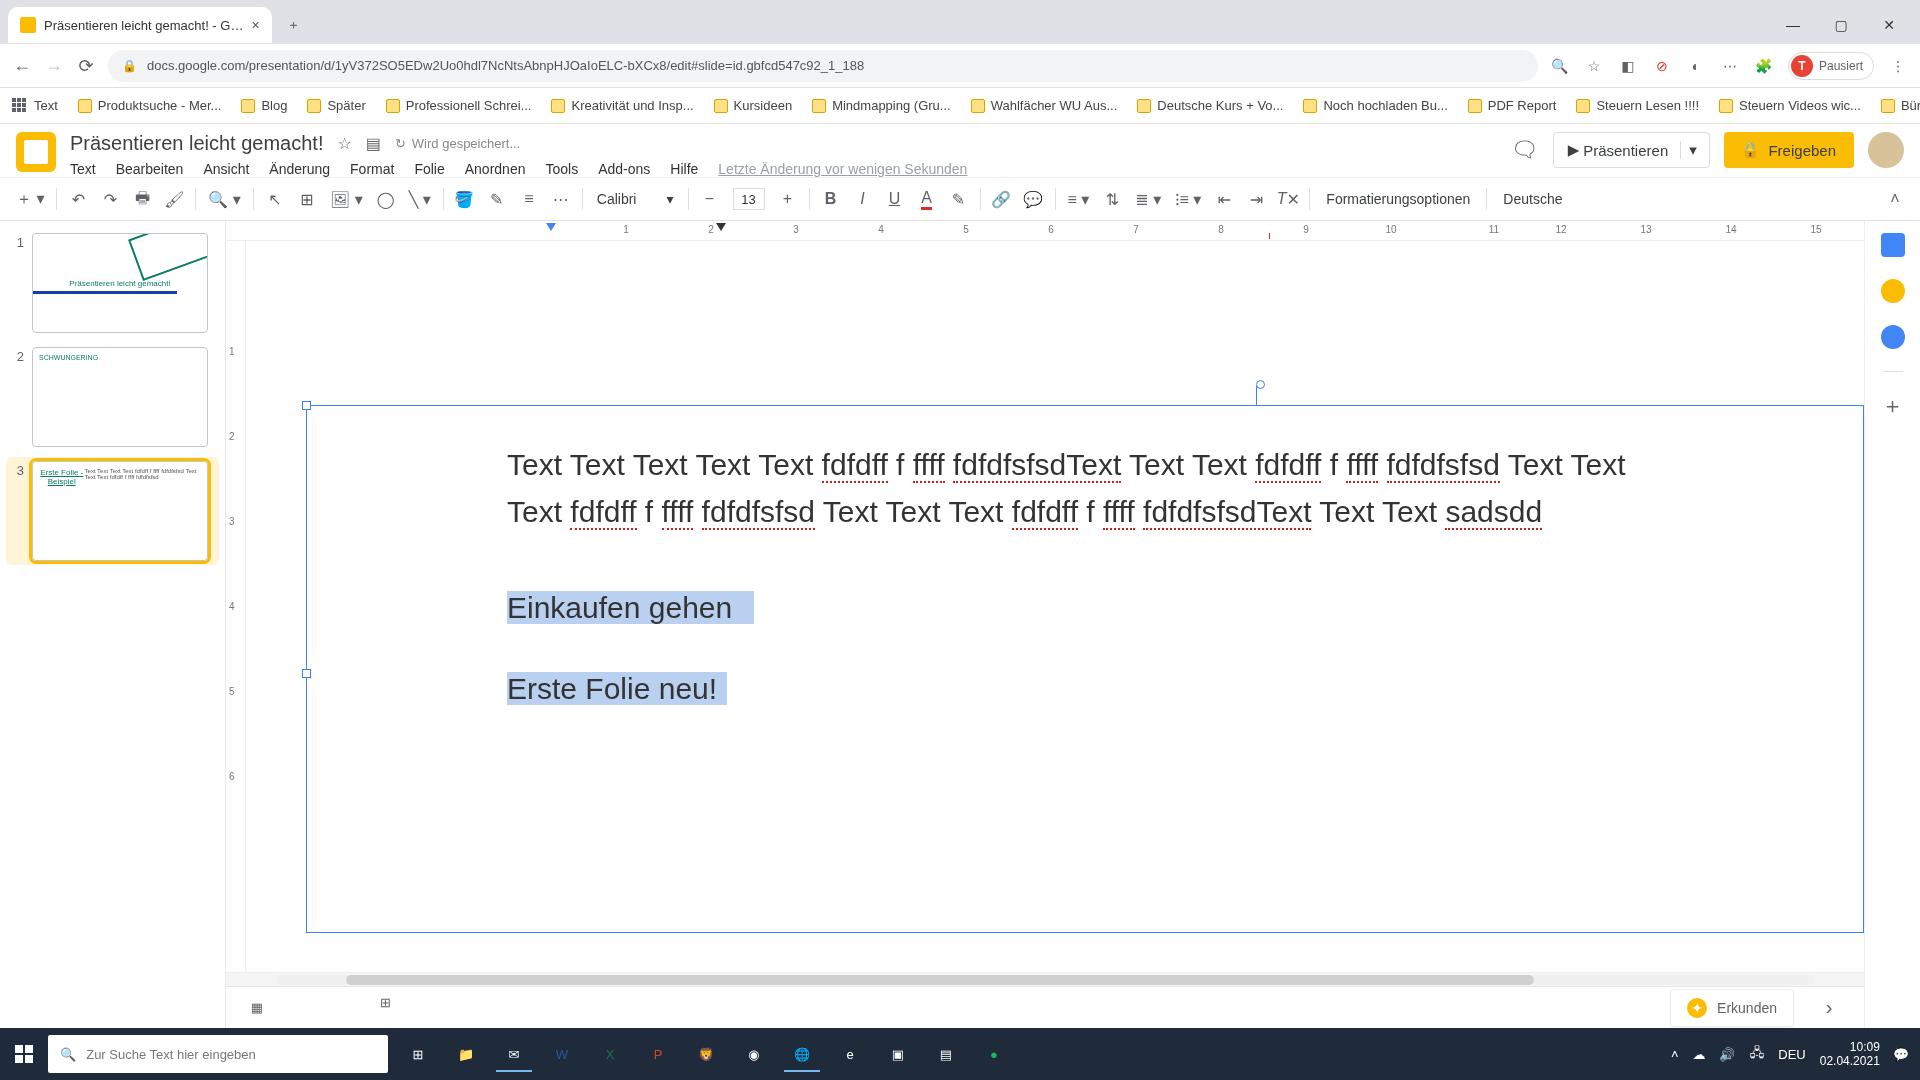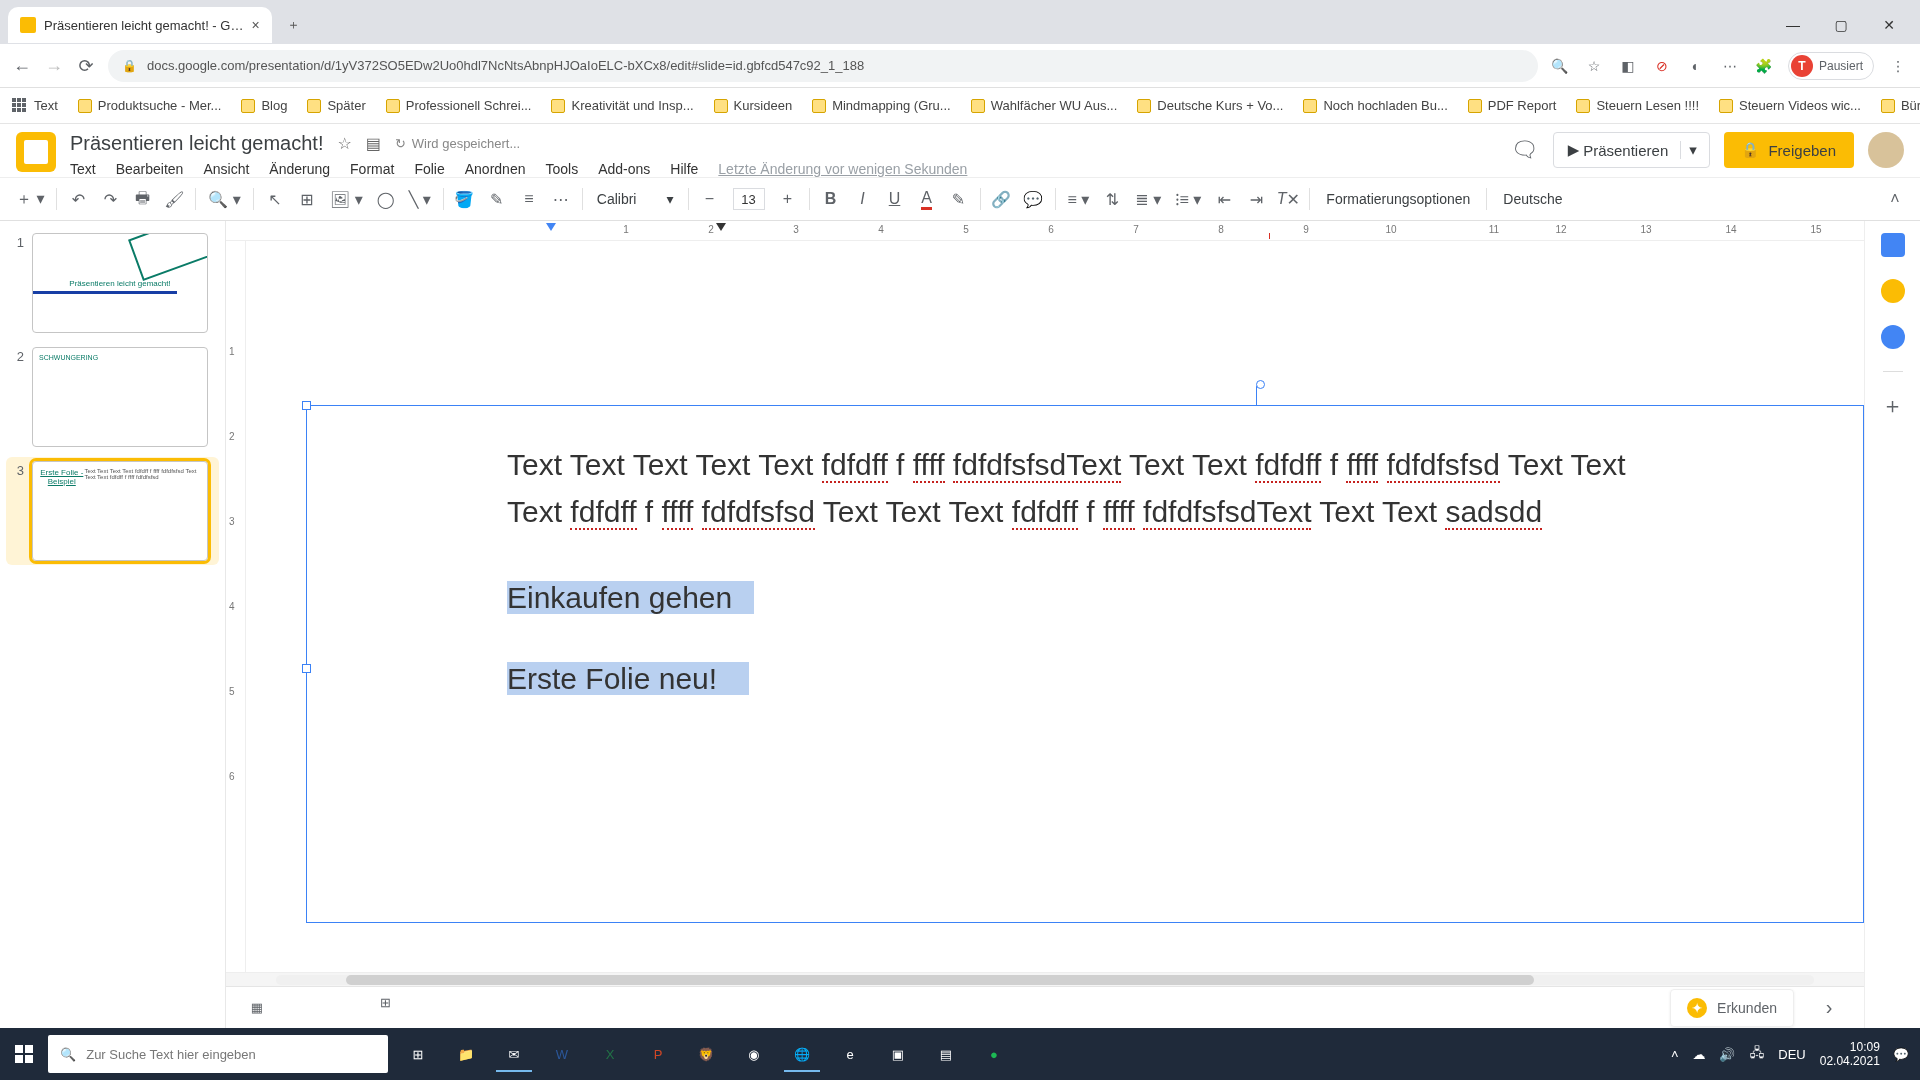--- a/index.html
+++ b/index.html
@@ -391,25 +391,25 @@
       </div>
       <div class="slide-stage">
         <div class="textbox">
           <div class="rot-line"></div>
           <div class="rot-handle"></div>
           <div class="sel-handle tl"></div>
           <div class="sel-handle ml"></div>
           <div class="para">
             <span>Text Text Text Text Text </span><span class="squig">fdfdff</span><span> f </span><span class="squig">ffff</span><span> </span><span class="squig">fdfdfsfsdText</span><span> Text Text </span><span class="squig">fdfdff</span><span> f </span><span class="squig">ffff</span><span> </span><span class="squig">fdfdfsfsd</span><span> Text Text Text </span><span class="squig">fdfdff</span><span> f   </span><span class="squig">ffff</span><span> </span><span class="squig">fdfdfsfsd</span><span> Text Text Text </span><span class="squig">fdfdff</span><span> f </span><span class="squig">ffff</span><span> </span><span class="squig">fdfdfsfsdText</span><span> Text Text </span><span class="squig">sadsdd</span>
           </div>
-          <div class="para" style="margin-top:40px">
+          <div class="para" style="margin-top:50px">
             <span class="hl" style="padding-right:22px;">Einkaufen gehen</span>
           </div>
           <div class="para" style="margin-top:34px">
-            <span class="hl" style="padding-right:32px;text-align:right;">Erste Folie neu!</span>
+            <span class="hl" style="padding-right:10px;text-align:right;">Erste Folie neu!</span>
           </div>
         </div>
       </div>
     </div>
     <div class="hscroll">
         <div class="track">
           <div class="thumb-s"></div>
         </div>
       </div>
     <div class="footerbar">

